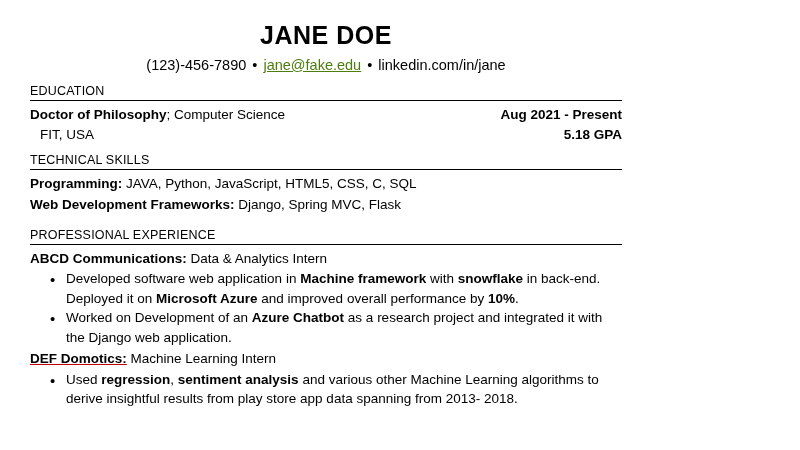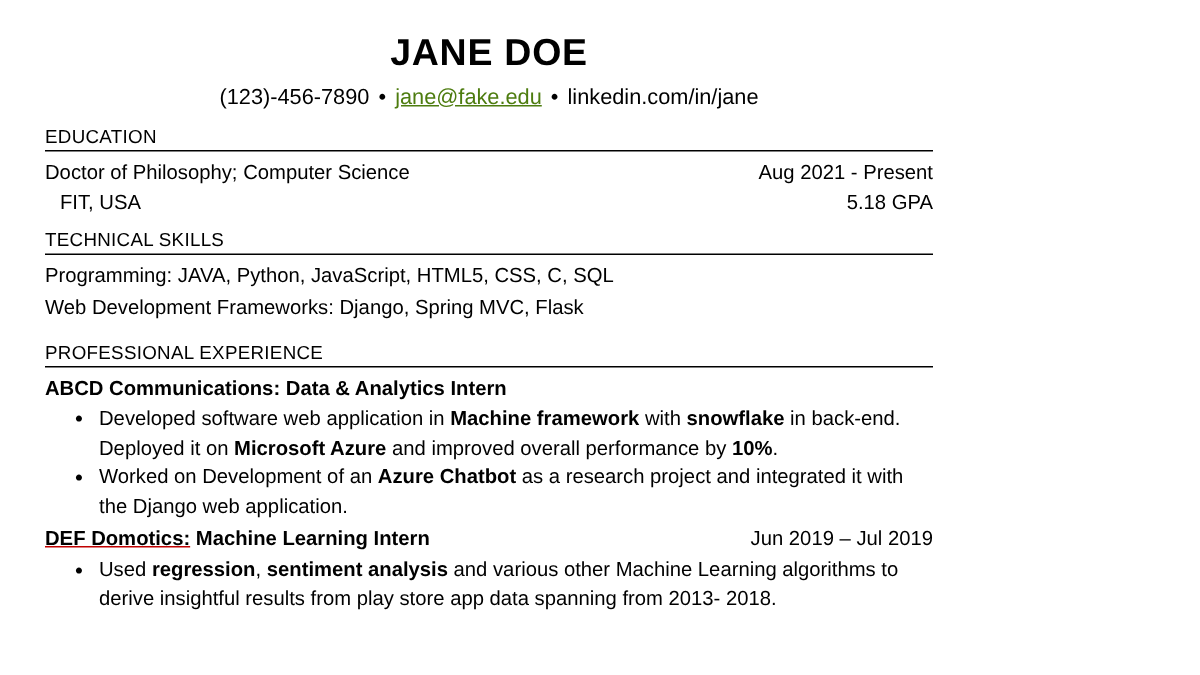--- a/index.html
+++ b/index.html
@@ -64,21 +64,21 @@
   .spacer-md { height: 13px; }
   .row {
     display: flex;
     justify-content: space-between;
     align-items: baseline;
     font-size: 13.5px;
     line-height: 1.45;
   }
   .row .left { text-align: left; }
   .row .right { text-align: right; white-space: nowrap; }
-  .b { font-weight: normal; }
+  .b { font-weight: bold; }
   .indent-1 {
     font-size: 13.5px;
     line-height: 1.45;
     padding-left: 10px;
   }
   .skills-line {
     font-size: 13.5px;
     line-height: 1.5;
   }
   ul.bullets {
@@ -100,21 +100,21 @@
     top: 0;
     font-size: 15px;
   }
   .exp-head {
     display: flex;
     justify-content: space-between;
     align-items: baseline;
     font-size: 13.5px;
     line-height: 1.5;
   }
-  .exp-head .role { font-weight: bold; }
+  .exp-head .role { font-weight: normal; }
   .exp-head .company { font-weight: bold; }
   .exp-head .dates { font-weight: normal; white-space: nowrap; }
   .underline-red {
     text-decoration: underline;
     text-decoration-color: #c00000;
   }
 </style>
 </head>
 <body>
 
@@ -159,20 +159,19 @@
     </div>
     <ul class="bullets">
         <li><span><span>Developed software web application in </span><b>Machine framework</b><span> with </span><b>snowflake</b><span> in back-end. Deployed it on </span><b>Microsoft Azure</b><span> and improved overall performance by </span><b>10%</b><span>.</span></span></li>
         <li><span><span>Worked on Development of an </span><b>Azure Chatbot</b><span> as a research project and integrated it with the Django web application.</span></span></li>
       </ul>
   </div>
 
   <div class="block">
     <div class="exp-head">
       <div><span class="company underline-red">DEF Domotics:</span><span class="role">  Machine Learning Intern</span></div>
-      <div class="dates">Jun 2019 – Jul 2019</div>
     </div>
     <ul class="bullets">
         <li><span><span>Used  </span><b>regression</b><span>, </span><b>sentiment analysis</b><span> and various other Machine Learning algorithms to derive insightful results from play store app data spanning from 2013- 2018.</span></span></li>
       </ul>
   </div>
 
 </div>
 
 </body></html>

